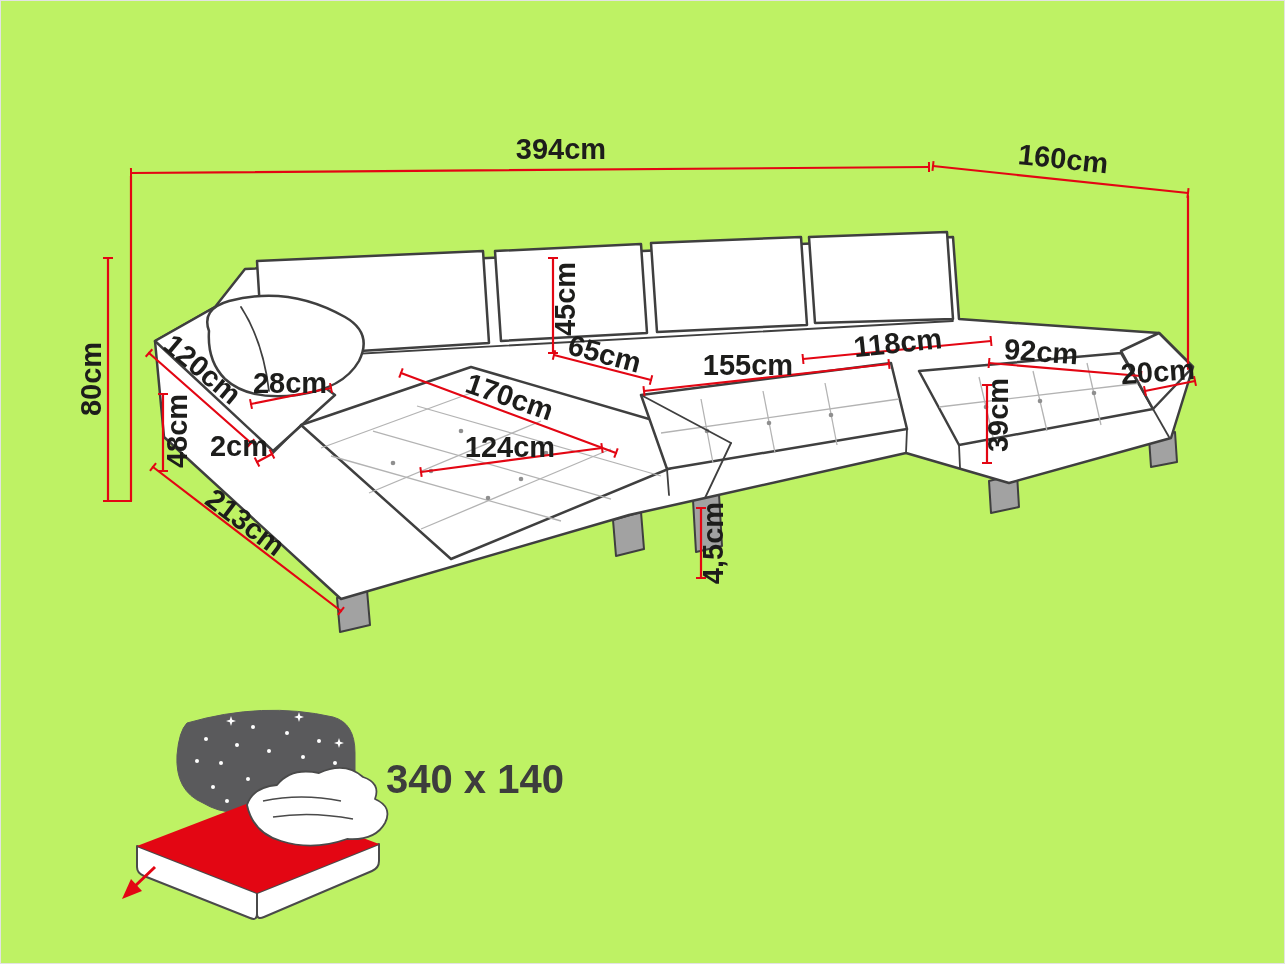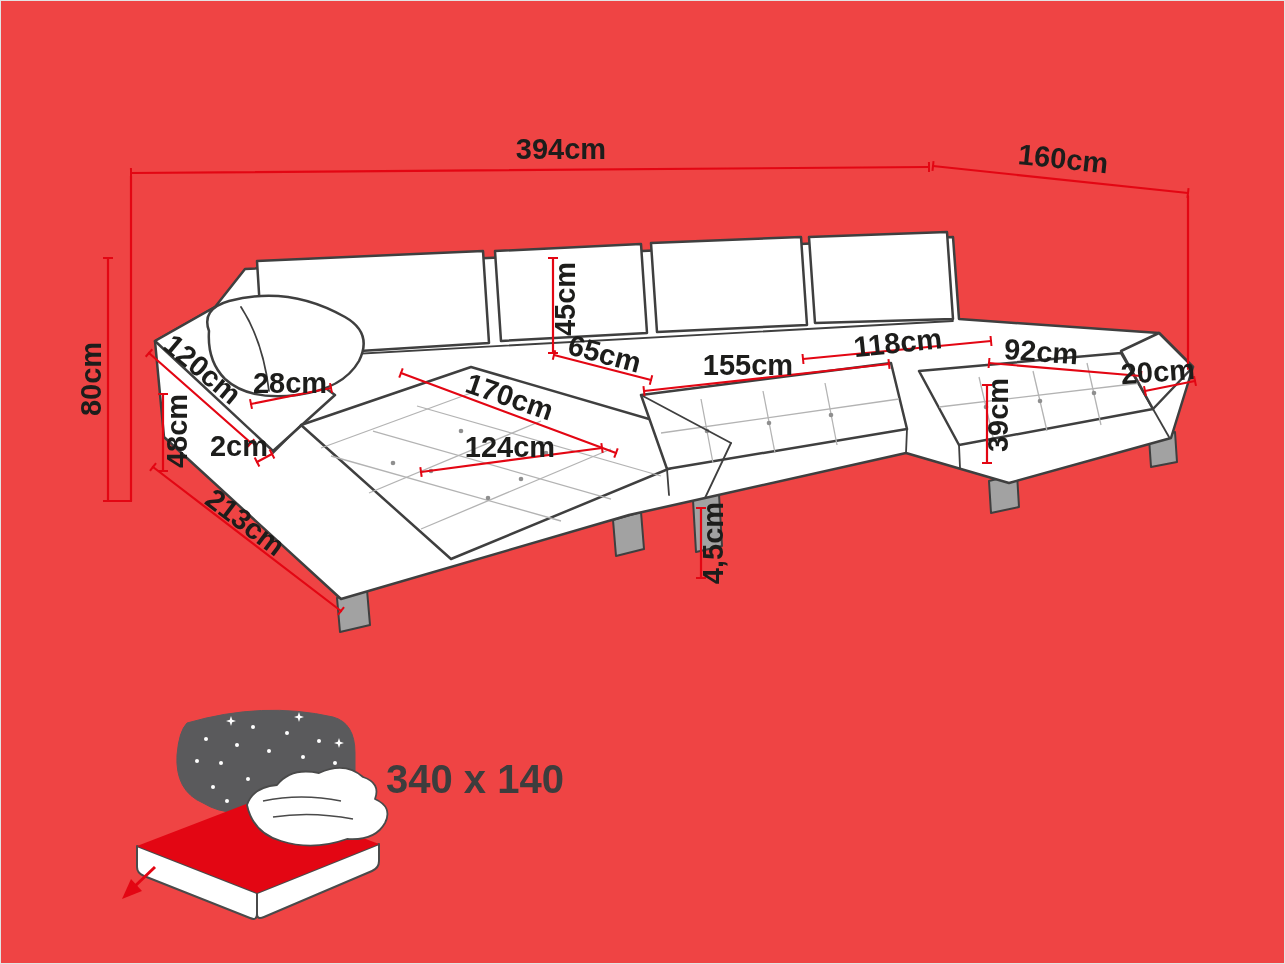--- a/index.html
+++ b/index.html
@@ -1,16 +1,16 @@
 <!DOCTYPE html>
 <html style="--c-dim: #e30613; --c-outline: #3f3f3f; --c-text: #1d1d1b;"><head>
 <meta charset="utf-8">
 <style>
   html,body{margin:0;padding:0;background:#ffffff;}
-  .stage{position:relative;width:1285px;height:964px;background:#ef4444;border:1px solid #e3e3e3;box-sizing:border-box;overflow:hidden;}
+  .stage{position:relative;width:1285px;height:964px;background:#bef264;border:1px solid #e3e3e3;box-sizing:border-box;overflow:hidden;}
   svg{display:block;}
   .outline{fill:#ffffff;stroke:var(--c-outline,#3f3f3f);stroke-width:2.5;stroke-linejoin:round;stroke-linecap:round;}
   .seam{fill:none;stroke:var(--c-outline,#3f3f3f);stroke-width:1.8;stroke-linecap:round;}
   .tuft{fill:none;stroke:#b3b3b3;stroke-width:1.3;}
   .btn{fill:#8f8f8f;}
   .leg{fill:#a2a2a2;stroke:var(--c-outline,#3f3f3f);stroke-width:2;stroke-linejoin:round;}
   .dim{stroke:var(--c-dim,#e30613);stroke-width:2.2;fill:none;stroke-linecap:round;}
   .lbl{font:700 29px "Liberation Sans",sans-serif;fill:var(--c-text,#1d1d1b);text-anchor:middle;dominant-baseline:middle;}
   .lbl-big{font:700 40px "Liberation Sans",sans-serif;fill:#3d3d3d;text-anchor:start;dominant-baseline:middle;}
   .night{fill:#5a5a5c;stroke:#5a5a5c;stroke-width:1;stroke-linejoin:round;}

